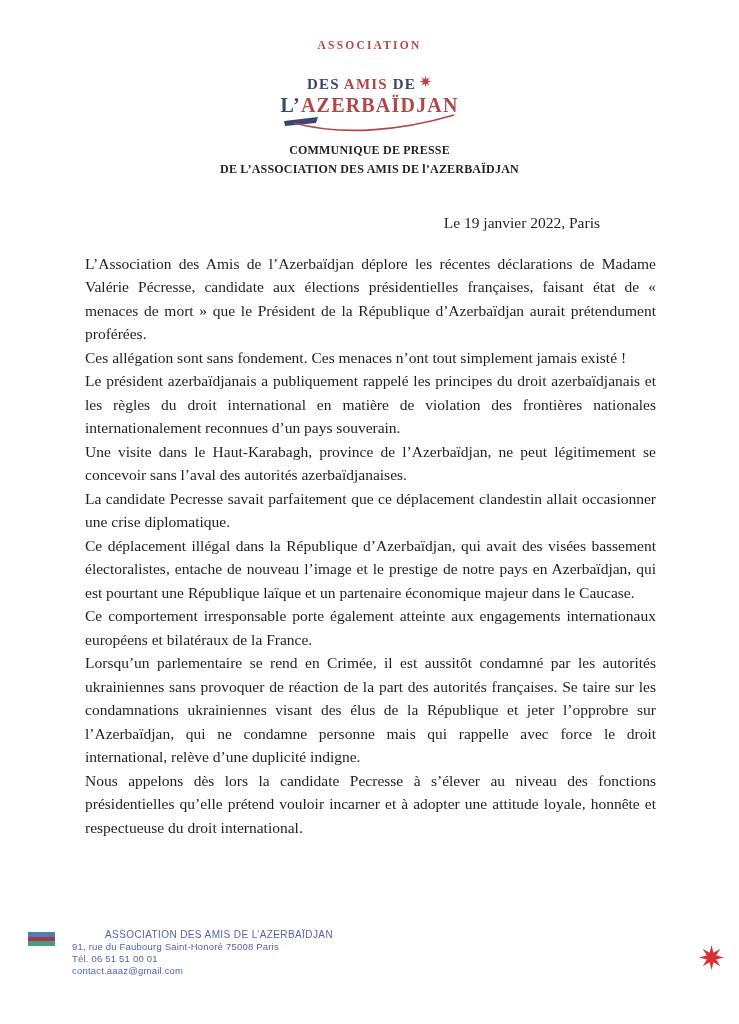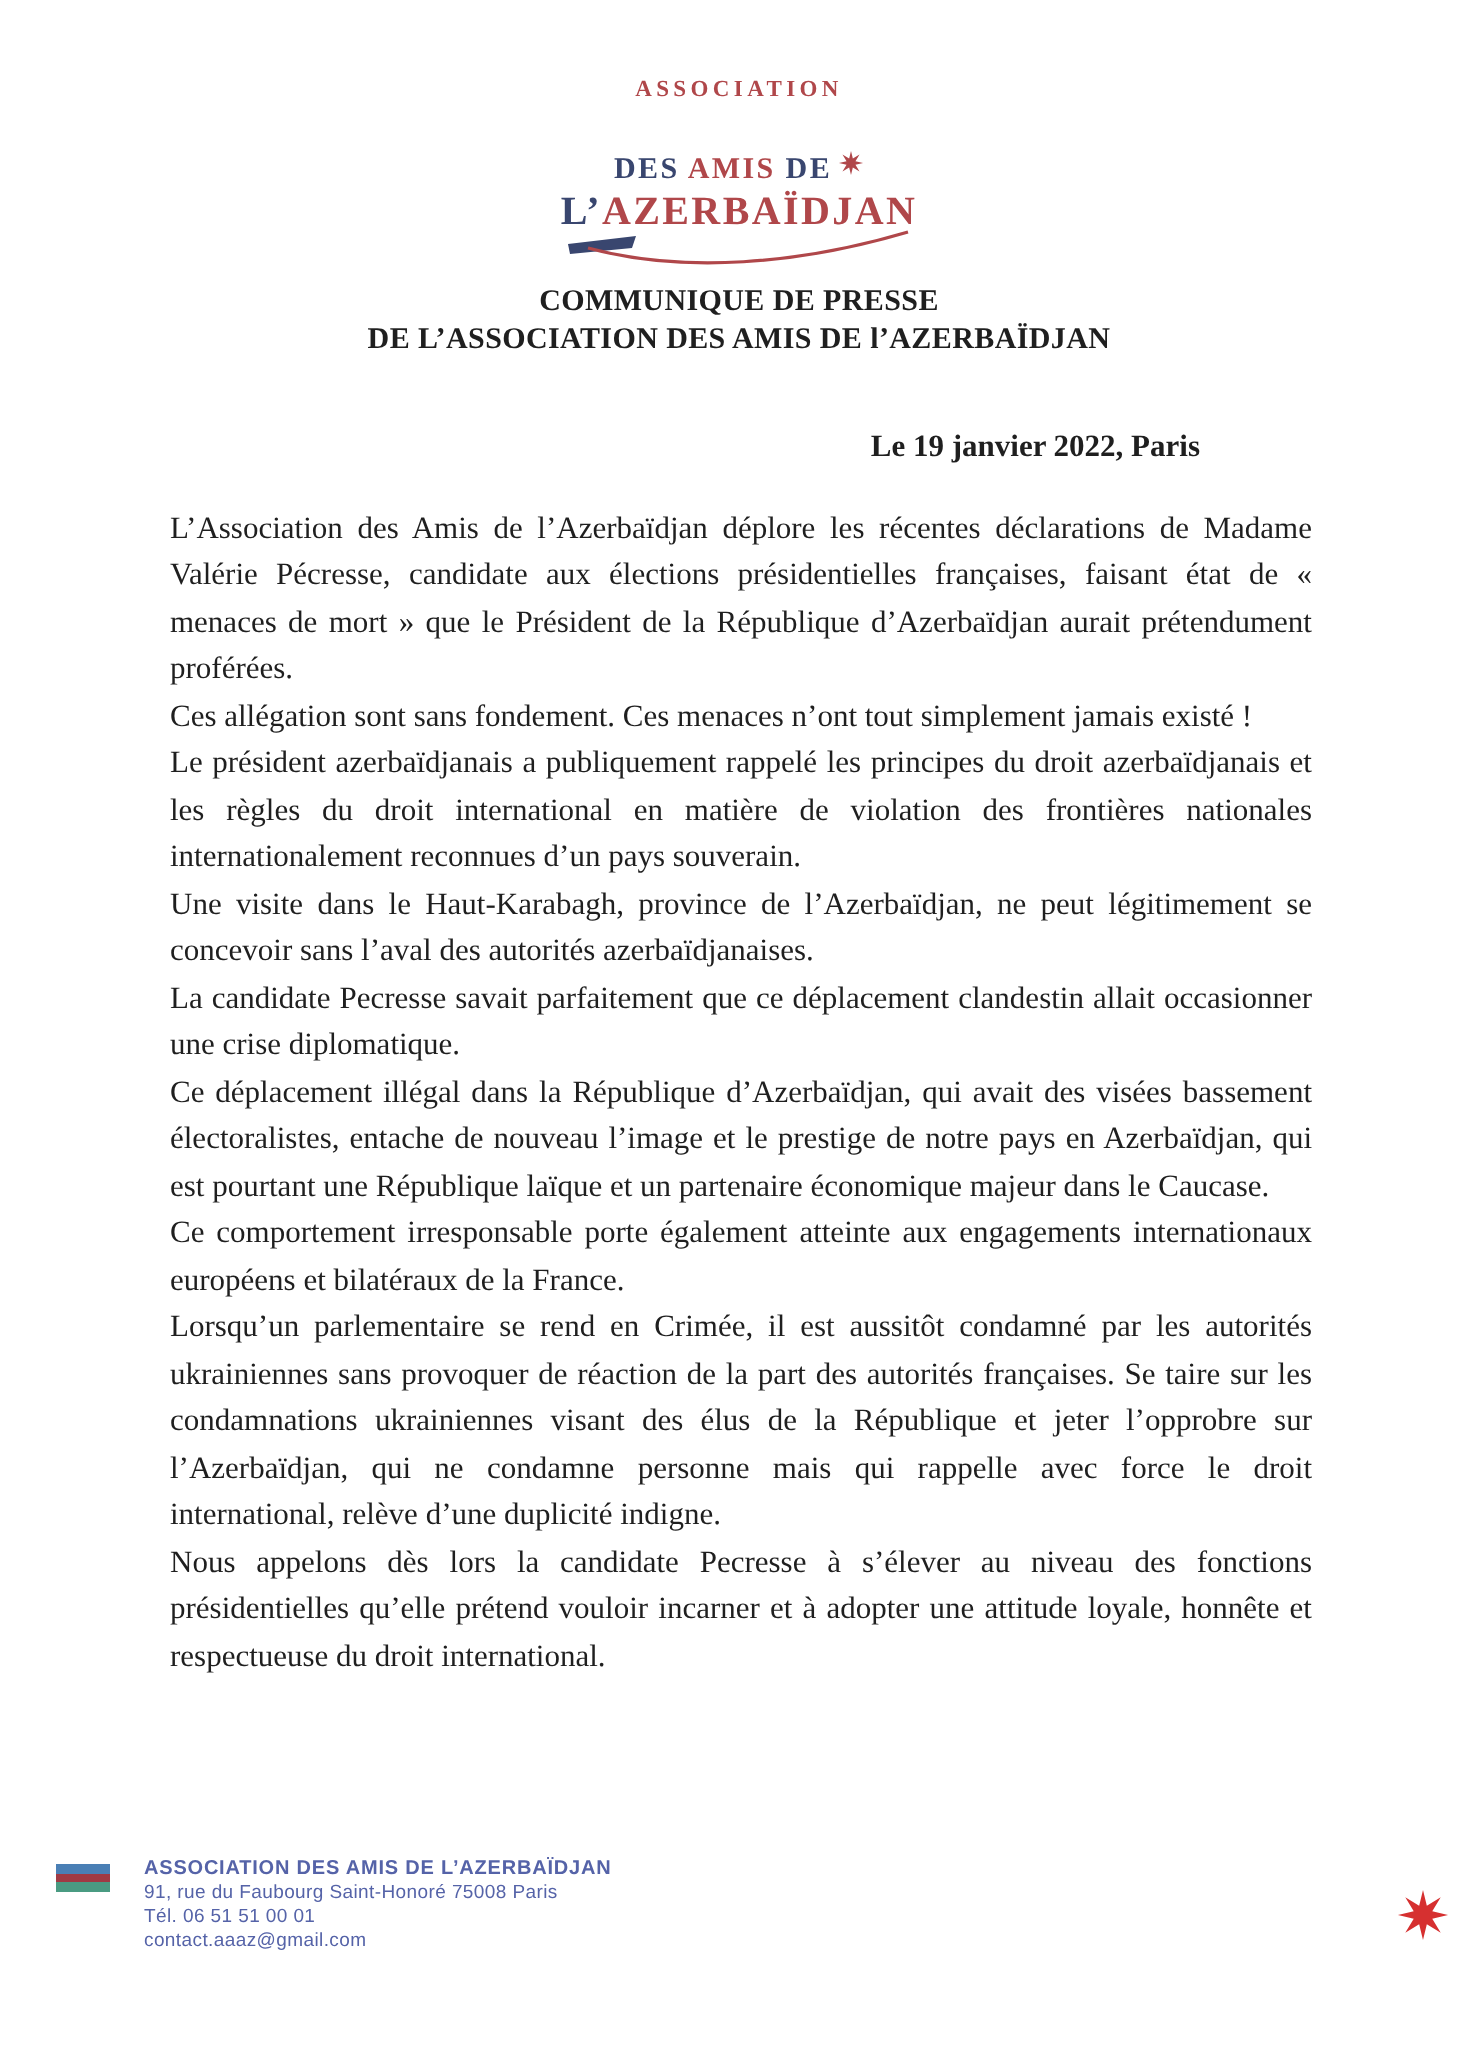--- a/index.html
+++ b/index.html
@@ -25,26 +25,26 @@
   .logo-mid { font-size: 15px; font-weight: bold; letter-spacing: 1.2px; margin-bottom: 3px; margin-top: 23px; }
   .logo-mid .flower { vertical-align: 1px; margin-left: 3px; }
   .logo-mid .flower polygon { fill: var(--logo-red, #b0474a); }
   .logo-main { font-size: 20px; font-weight: bold; letter-spacing: 1.2px; }
   .swoosh { display: block; margin: -1px auto 0 auto; }
   .swoosh-navy { fill: var(--logo-navy, #39466f); }
   .swoosh-red  { stroke: var(--logo-red, #b0474a); stroke-width: 1.6; fill: none; }
 
   
   .title-block { margin-top: 5px; text-align: center; }
-  .title-line { font-size: 15px; font-weight: bold; line-height: 19px; letter-spacing: 0.2px; }
+  .title-line { font-size: 12px; font-weight: bold; line-height: 19px; letter-spacing: 0.2px; }
   .date-line {
     margin: 35px 83px 0 85px;
     padding-right: 56px;
     text-align: right;
-    font-size: 15.5px; font-weight: bold;
+    font-size: 15.5px; font-weight: normal;
   }
 
   
   .content { margin: 20px 83px 0 85px; }
   .content .para {
     margin: 0;
     font-size: 15.5px;
     line-height: 23.5px;
     text-align: justify;
   }
@@ -61,21 +61,21 @@
   }
   .flag .stripe { height: 4.66px; width: 100%; }
   .s-blue  { background: var(--flag-blue,  #4a7fb5); }
   .s-red   { background: var(--flag-red,   #a03a44); }
   .s-green { background: var(--flag-green, #4a9b82); }
   .footer-text {
     position: absolute; left: 72px; top: 0;
     font-family: "Liberation Sans", sans-serif;
     color: var(--footer-blue, #5563a8);
   }
-  .footer-title { font-size: 10px; font-weight: bold; letter-spacing: 0.4px; line-height: 13px; }
+  .footer-title { font-size: 10px; font-weight: normal; letter-spacing: 0.4px; line-height: 13px; margin-left: 33px; }
   .footer-line  { font-size: 9.5px; letter-spacing: 0.2px; line-height: 11.8px; }
 
   .star { position: absolute; left: 698px; top: 944px; }
   .star polygon { fill: var(--star-red, #d63030); }
 </style>
 </head>
 <body>
 
 <div class="page">
 

